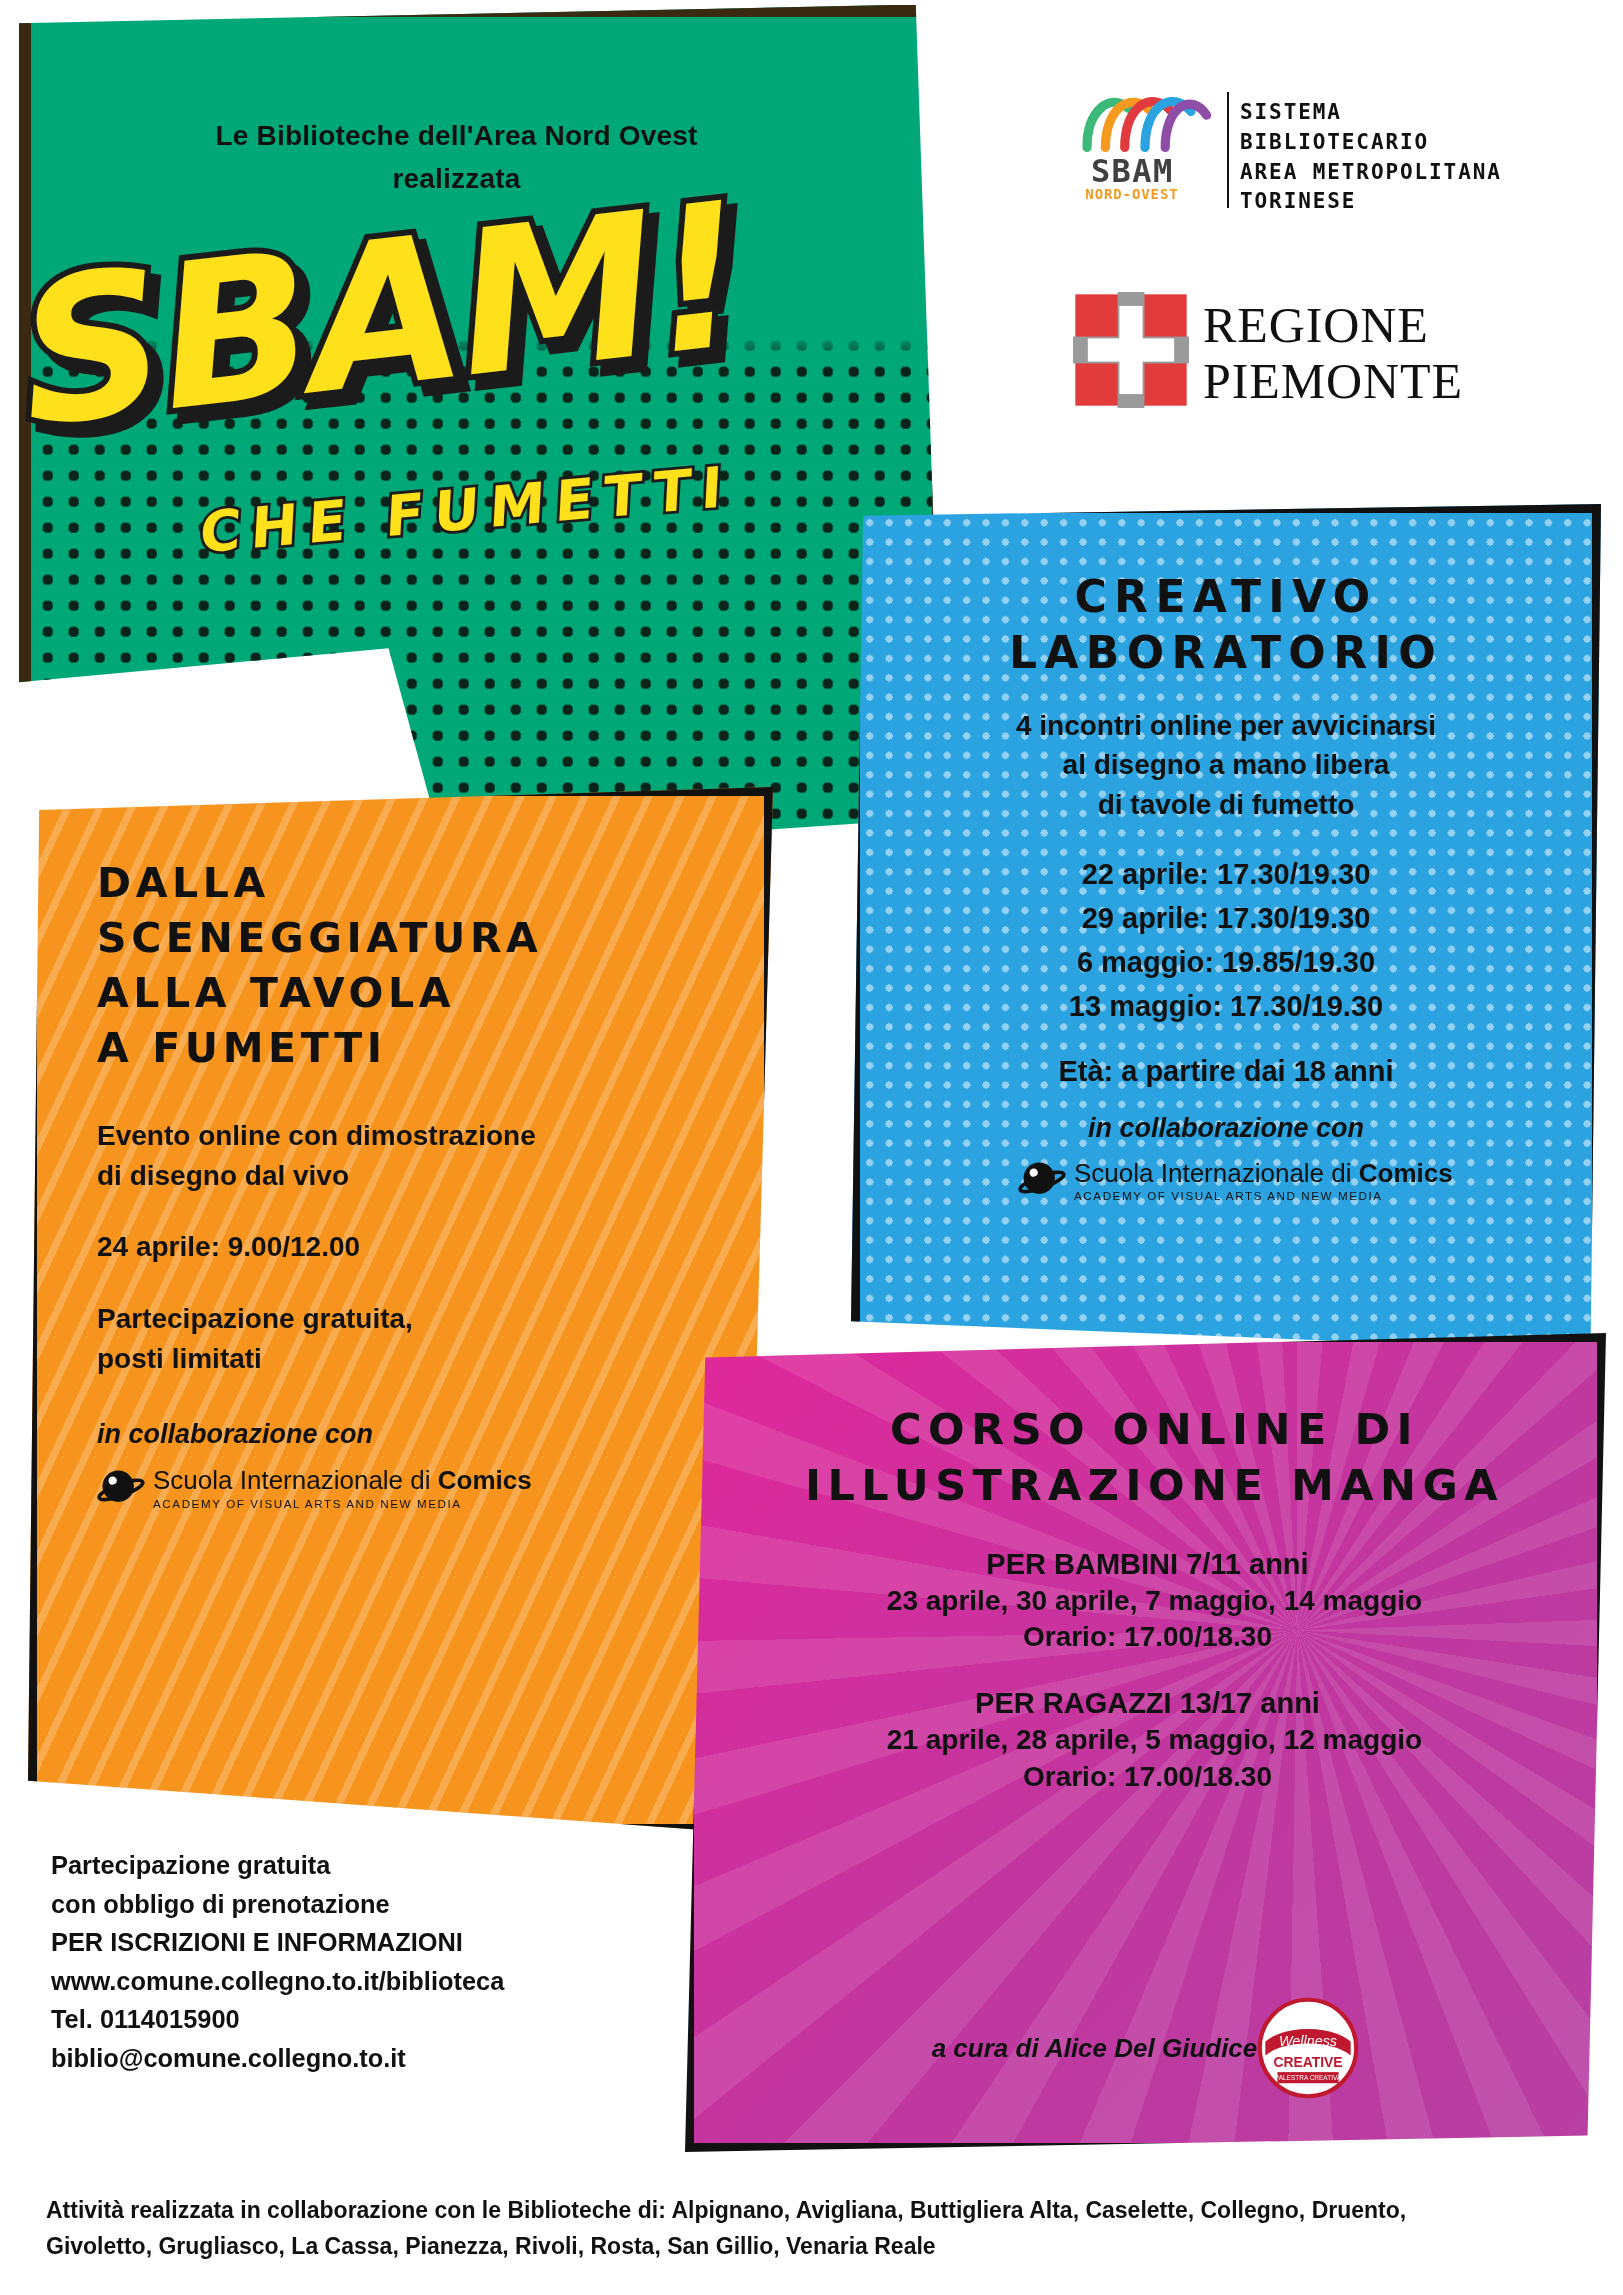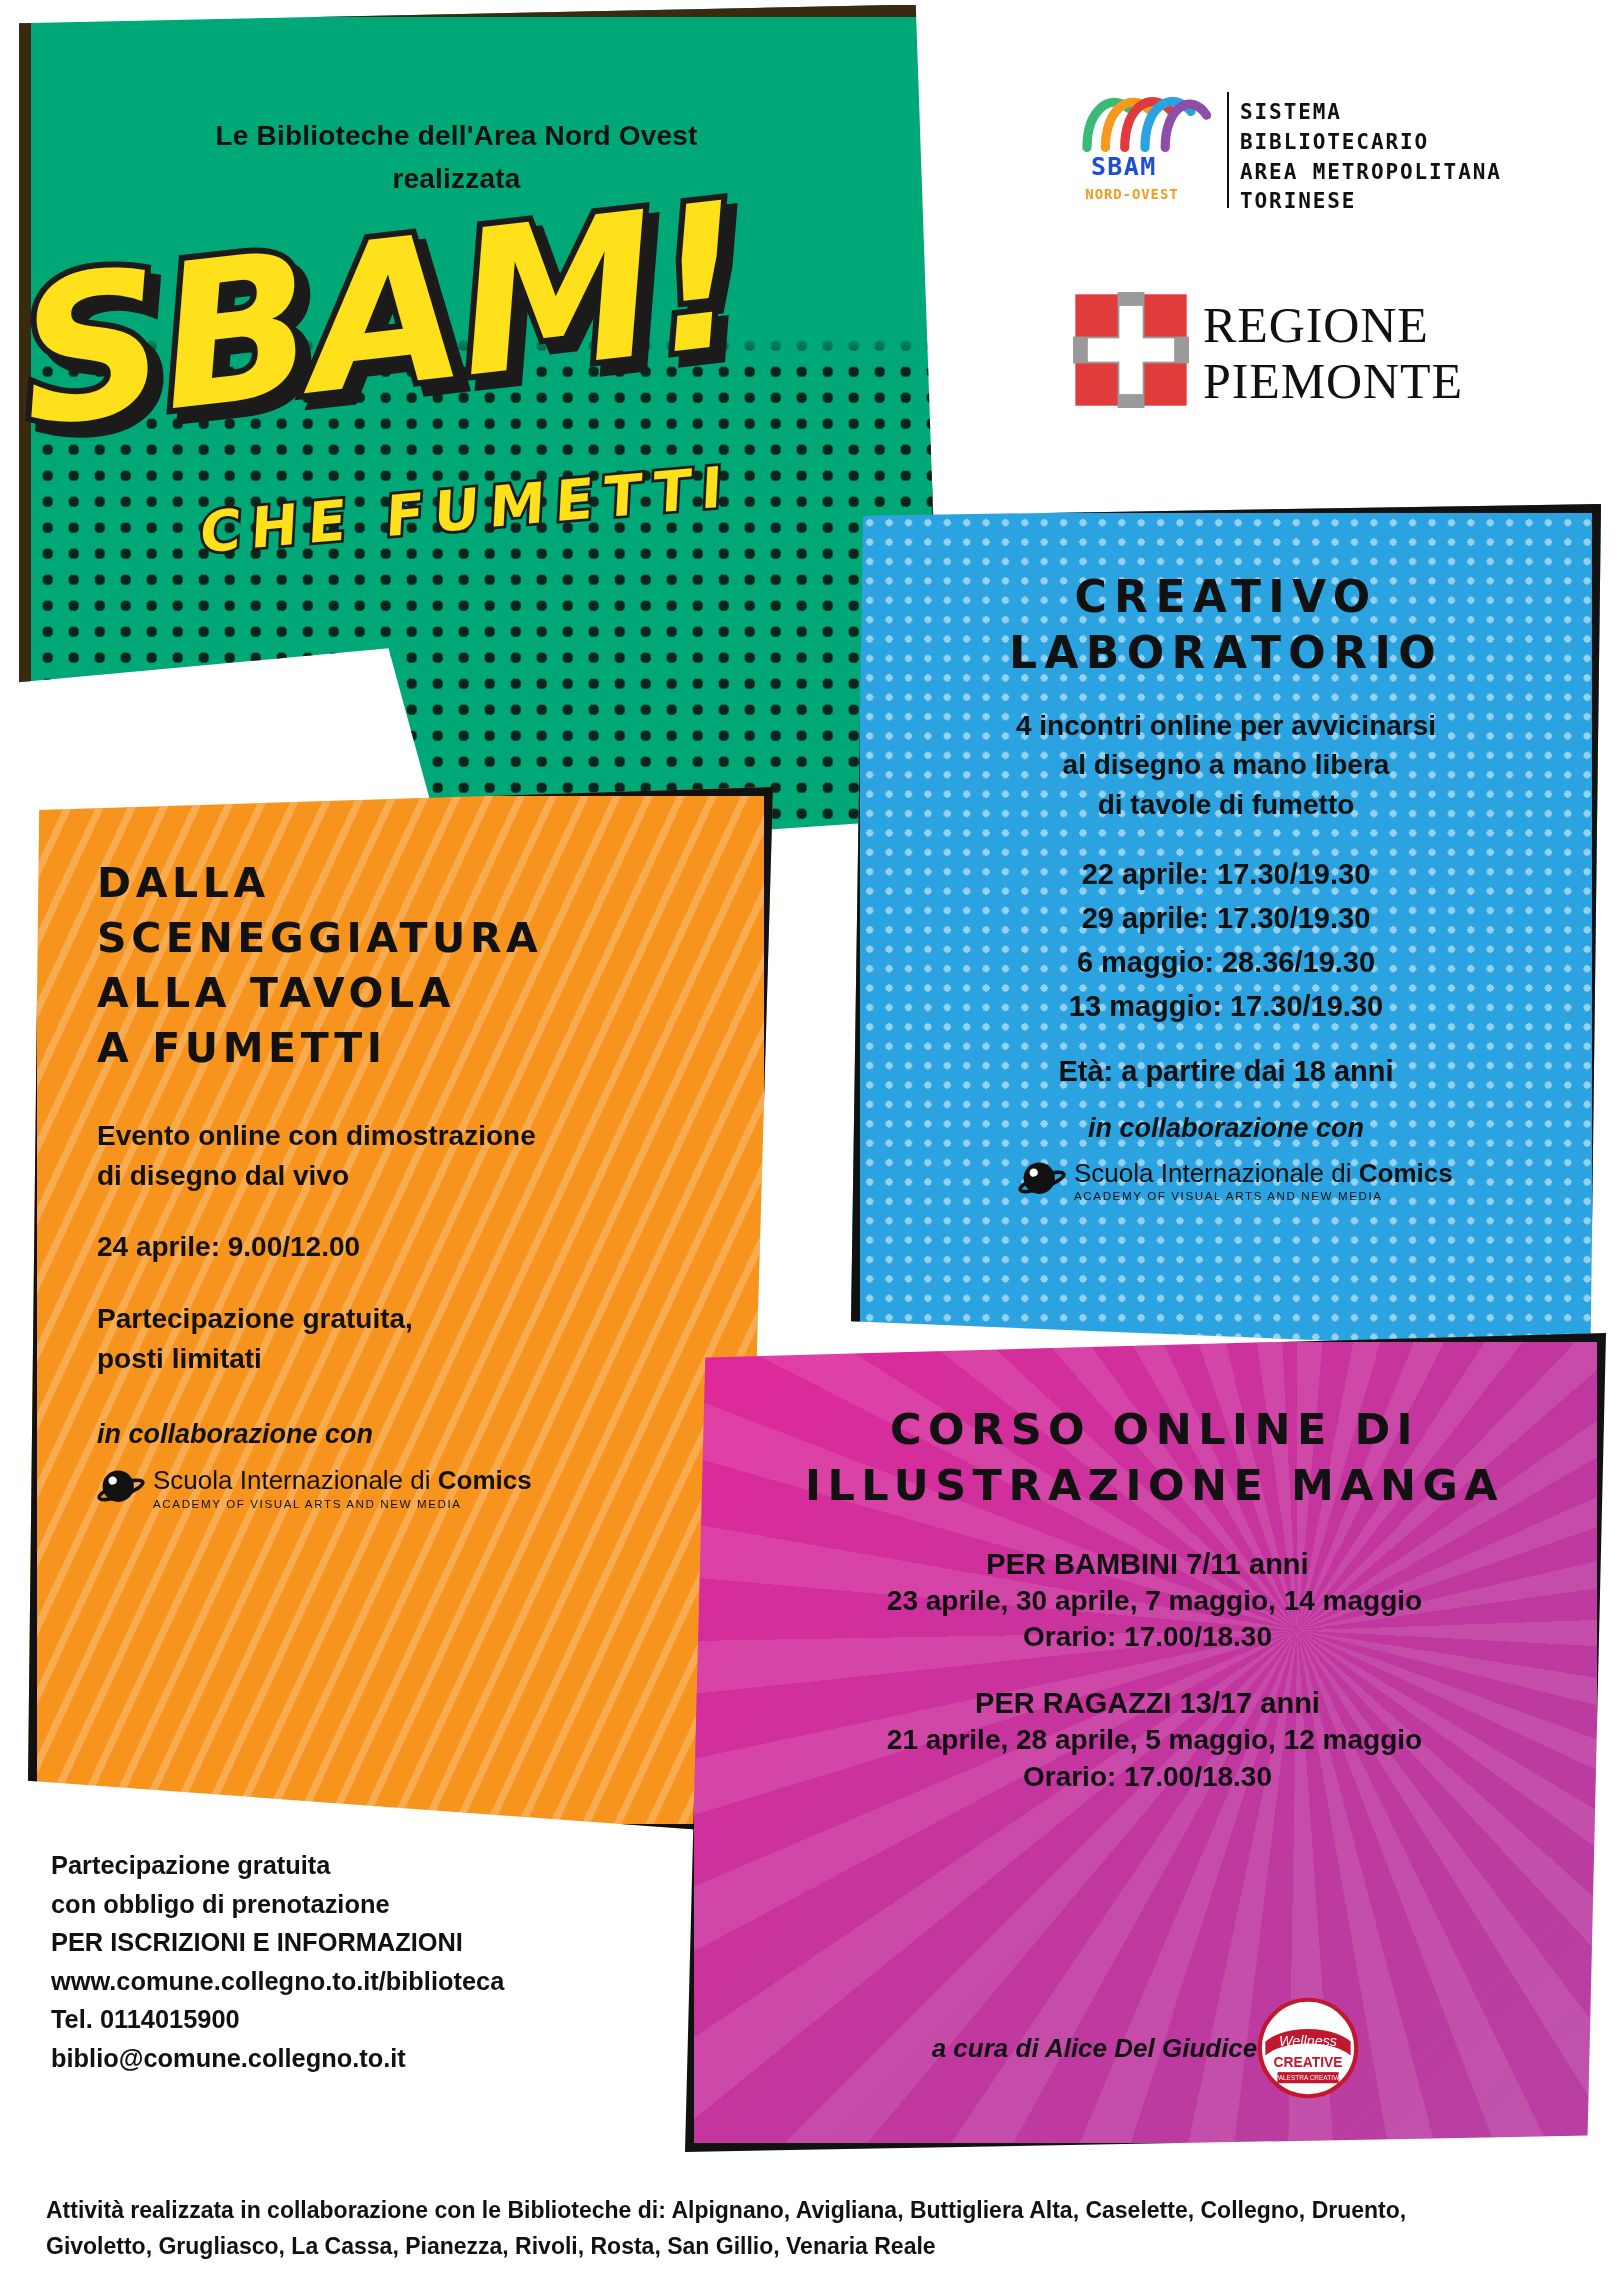--- a/index.html
+++ b/index.html
@@ -109,23 +109,23 @@
     position: absolute;
     left: 9.3px; top: 0px;
     width: 143px; height: 139px;
   }
   #sbam-mark .word {
     position: absolute;
     left: 17.6px;
     top: 69px;
     font-family: "DejaVu Sans Mono", monospace;
     font-weight: 700;
-    font-size: 25px;
+    font-size: 32px;
     letter-spacing: 1.4px;
-    color: #1d4ed8;
+    color: #404040;
   }
   #sbam-mark .sub {
     position: absolute;
     left: 12px;
     top: 103px;
     font-family: "DejaVu Sans Mono", monospace;
     font-weight: 700;
     font-size: 14px;
     letter-spacing: 0.9px;
     color: #f59a1f;
@@ -477,21 +477,21 @@
       <div>LABORATORIO</div>
     </div>
     <div class="blue-sub">
       <div>4 incontri online per avvicinarsi</div>
       <div>al disegno a mano libera</div>
       <div>di tavole di fumetto</div>
     </div>
     <div class="blue-dates">
       <div>22 aprile: 17.30/19.30</div>
       <div>29 aprile: 17.30/19.30</div>
-      <div>6 maggio: 28.36/19.30</div>
+      <div>6 maggio: 19.85/19.30</div>
       <div>13 maggio: 17.30/19.30</div>
     </div>
     <div class="blue-age">Età: a partire dai 18 anni</div>
     <div class="collab-label">in collaborazione con</div>
 
     <div class="comics-logo">
       <svg class="planet" viewBox="0 0 104 104">
         <circle cx="46" cy="46" r="34" fill="#111"></circle>
         <circle cx="34" cy="34" r="9" fill="#fff"></circle>
         <ellipse cx="52" cy="54" rx="50" ry="13" fill="none" stroke="#111" stroke-width="8" transform="rotate(-20 52 54)"></ellipse>

